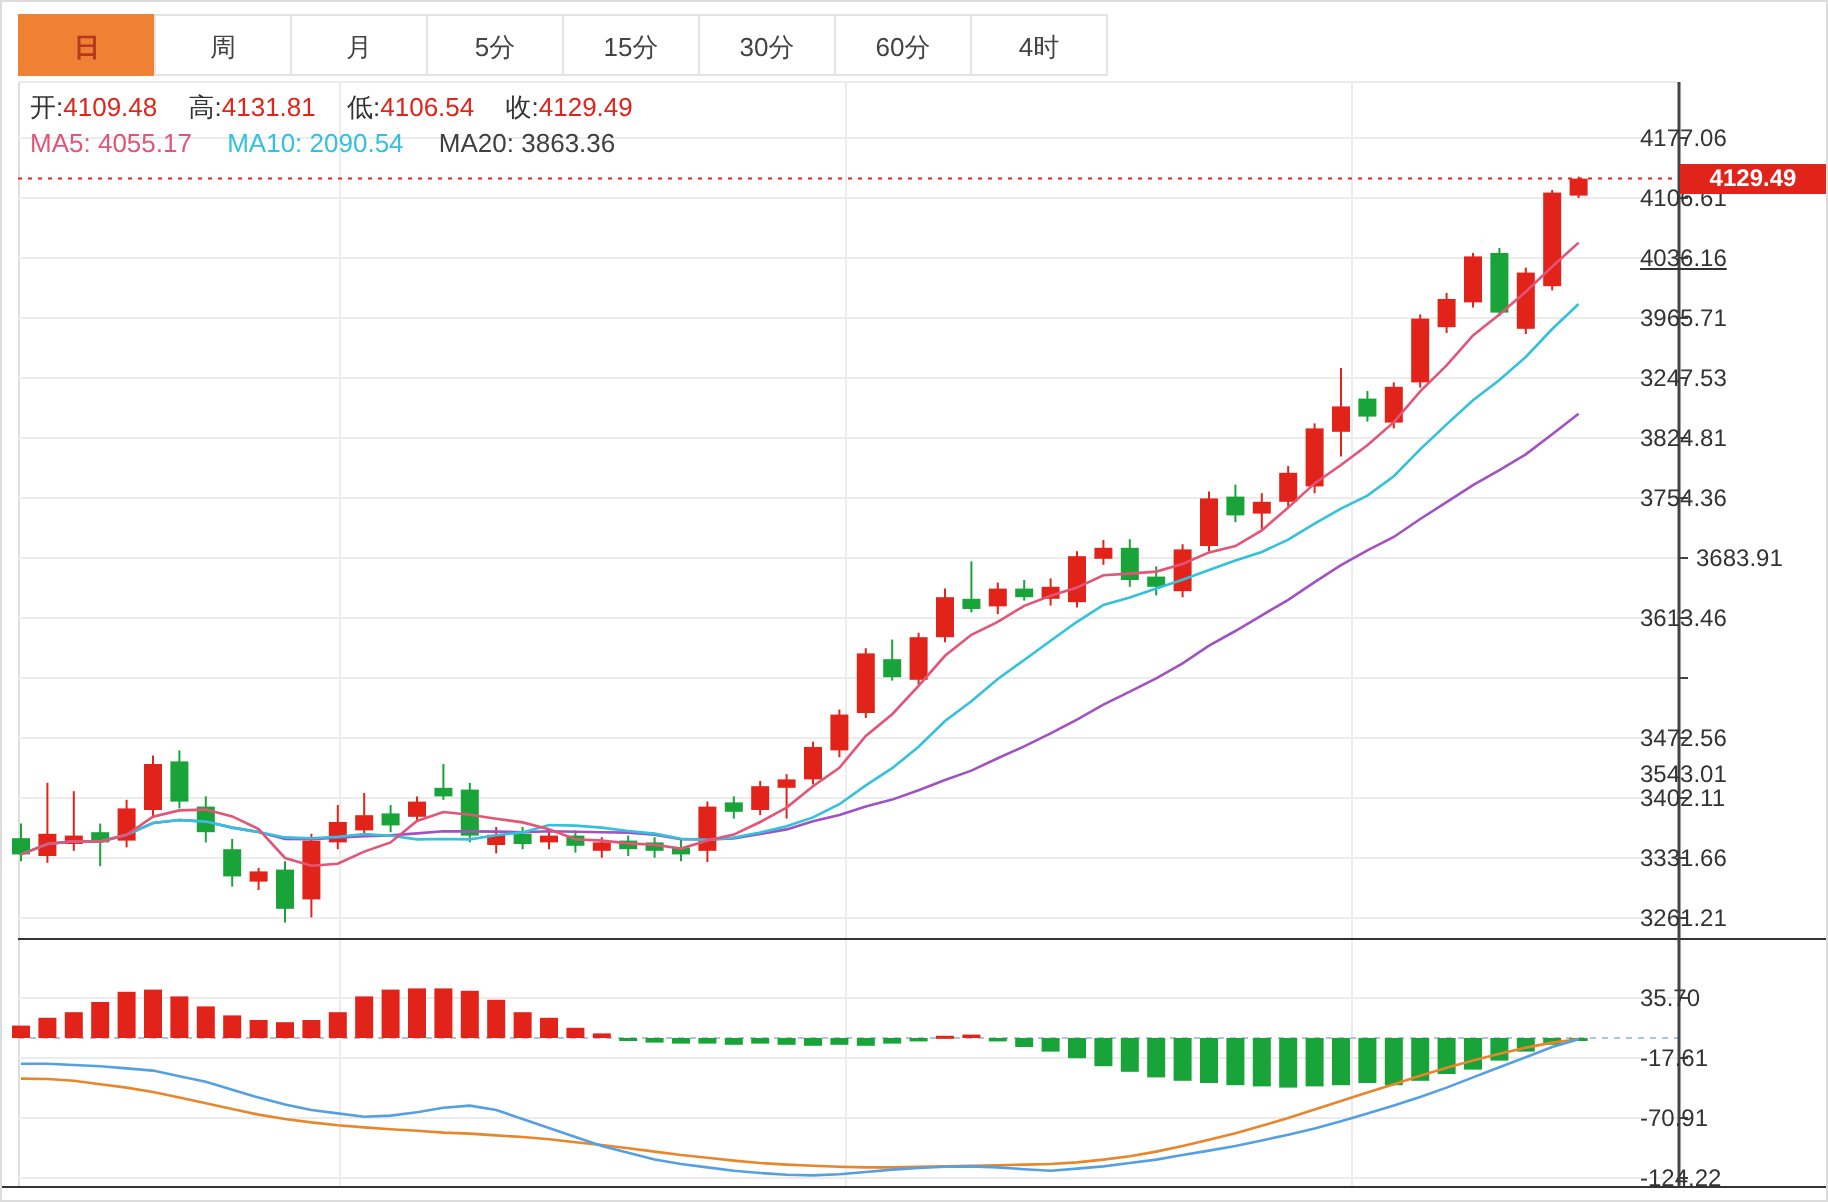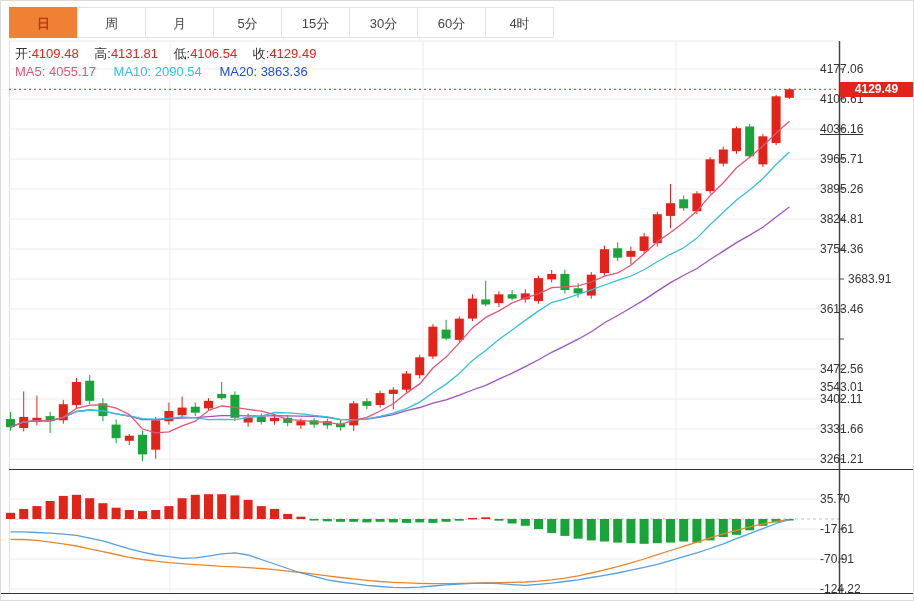--- a/index.html
+++ b/index.html
@@ -12,21 +12,21 @@
        color:#444;background:#fff;border:1px solid #e3e3e3;margin-left:-1px;
        cursor:pointer;box-sizing:border-box;}
   .tab:first-child{margin-left:0;}
   .tab.active{background:#ee8133;border-color:#ee8133;color:#b8371f;font-weight:bold;}
   .ohlc-row{position:absolute;left:14px;top:44px;font-size:13px;color:#333;
             z-index:5;white-space:nowrap;}
   .ohlc-row .lb{color:#333;}
   .ohlc-row .val{color:#e2231a;margin-right:12px;}
   .ma-row{position:absolute;left:14px;top:63px;font-size:13px;z-index:5;white-space:nowrap;}
   .ma-row .pair{margin-right:14px;}
-  .c-ma5{color:#e25577;} .c-ma10{color:#33c1dd;} .c-ma20{color:#1d4ed8;}
+  .c-ma5{color:#e25577;} .c-ma10{color:#33c1dd;} .c-ma20{color:#404040;}
   .macd-header{position:absolute;left:14px;top:473px;font-size:13px;z-index:5;white-space:nowrap;}
   .macd-header .pair{margin-right:16px;}
   .c-macd{color:#e2231a;} .c-diff{color:#54a0e0;} .c-dea{color:#e8862c;}
   .axis-label{position:absolute;left:819px;font-size:12px;color:#333;z-index:3;
               white-space:nowrap;line-height:14px;}
   .price-tag{position:absolute;left:839px;top:81px;width:73px;height:15px;
              background:#e2231a;color:#fff;font-size:12px;line-height:15px;
              text-align:center;z-index:6;font-weight:bold;}
 </style>
 </head>
@@ -291,21 +291,21 @@
     <span class="pair c-ma10"><span>MA10:</span> <span>2090.54</span></span>
     <span class="pair c-ma20"><span>MA20:</span> <span>3863.36</span></span>
   </div>
 
 
   <div id="price-axis">
       <div class="axis-label" style="top: 61px;">4177.06</div>
       <div class="axis-label" style="top: 91px;">4106.61</div>
       <div class="axis-label" style="top: 121px; text-decoration: underline;">4036.16</div>
       <div class="axis-label" style="top: 151px;">3965.71</div>
-      <div class="axis-label" style="top: 181px;">3895.26</div>
+      <div class="axis-label" style="top: 181px;">3247.53</div>
       <div class="axis-label" style="top: 211px;">3824.81</div>
       <div class="axis-label" style="top: 241px;">3754.36</div>
       <div class="axis-label" style="top: 271px; margin-left: 28px;">3683.91</div>
       <div class="axis-label" style="top: 301px;">3613.46</div>
       <div class="axis-label" style="top: 331px; margin-top: 48px;">3543.01</div>
       <div class="axis-label" style="top: 361px;">3472.56</div>
       <div class="axis-label" style="top: 391px;">3402.11</div>
       <div class="axis-label" style="top: 421px;">3331.66</div>
       <div class="axis-label" style="top: 451px;">3261.21</div>
     </div>

